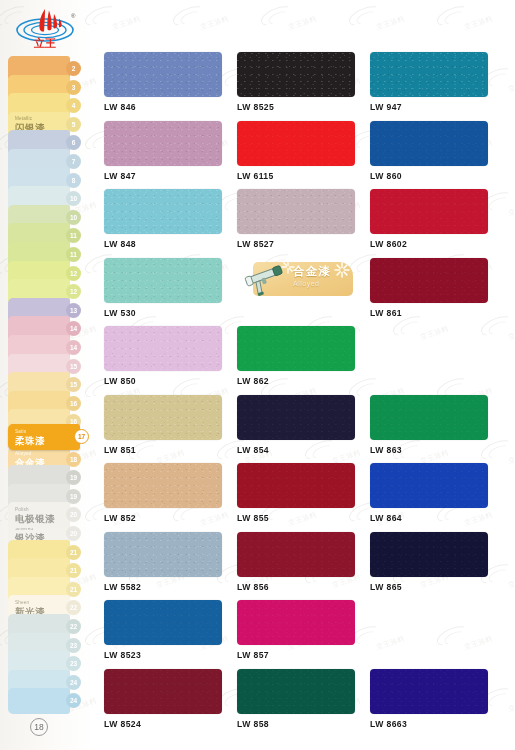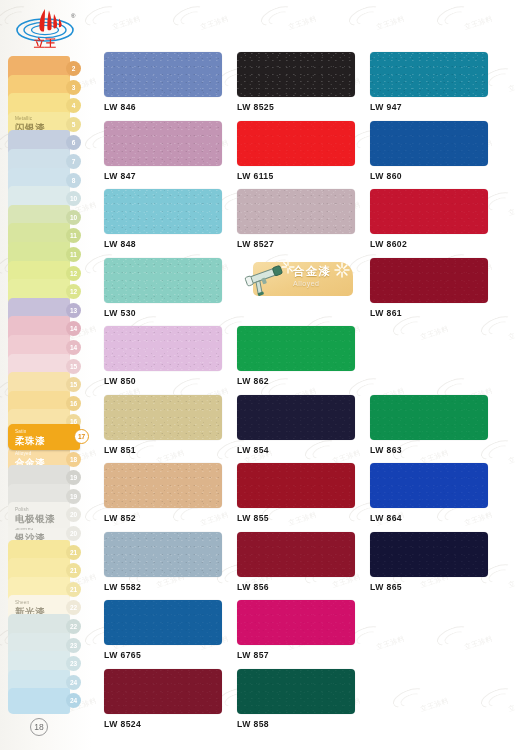--- a/index.html
+++ b/index.html
@@ -554,35 +554,39 @@
           <div class="chip-label">LW 856</div>
         </div>
         <div class="cell">
           <div class="chip flat" style="background: rgb(20, 20, 54);"></div>
           <div class="chip-label">LW 865</div>
         </div>
       </div>
       <div class="row">
         <div class="cell">
           <div class="chip flat" style="background: rgb(21, 96, 158);"></div>
-          <div class="chip-label">LW 6765</div>
+          <div class="chip-label">LW 8523</div>
         </div>
         <div class="cell">
           <div class="chip flat" style="background: rgb(209, 16, 106);"></div>
           <div class="chip-label">LW 857</div>
         </div>
       </div>
       <div class="row">
         <div class="cell">
           <div class="chip flat" style="background: rgb(124, 23, 44);"></div>
           <div class="chip-label">LW 8524</div>
         </div>
         <div class="cell">
           <div class="chip flat" style="background: rgb(11, 87, 70);"></div>
           <div class="chip-label">LW 858</div>
+        </div>
+        <div class="cell">
+          <div class="chip flat" style="background: rgb(35, 18, 133);"></div>
+          <div class="chip-label">LW 8663</div>
         </div>
       </div>
     </div>
 
   <div class="watermarks">
       <div class="wm-swirl" style="left: -4.32258px; top: 8px;"></div>
       <div class="wm" style="left: 23.6774px; top: 18px;">立王涂料</div>
       <div class="wm-swirl" style="left: 83.6774px; top: 8px;"></div>
       <div class="wm" style="left: 111.677px; top: 18px;">立王涂料</div>
       <div class="wm-swirl" style="left: 171.677px; top: 8px;"></div>

